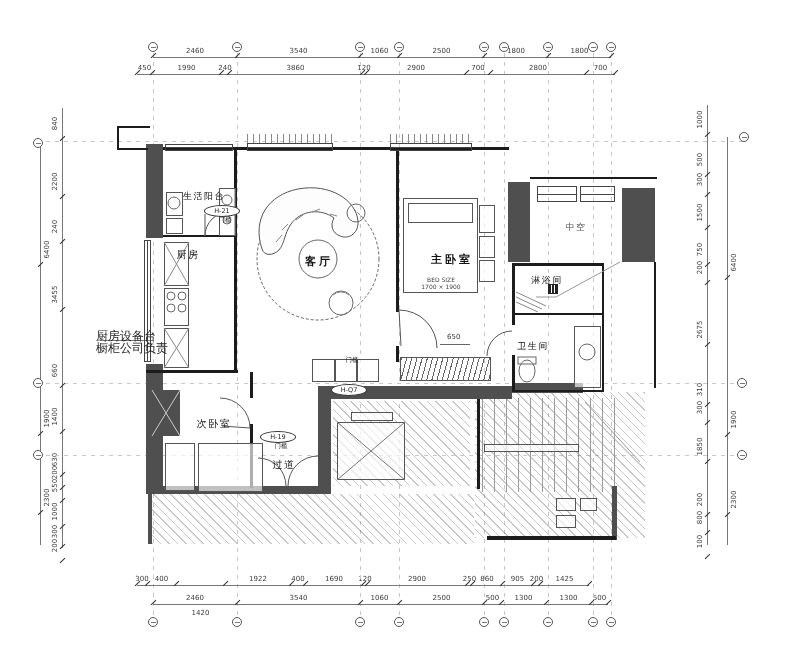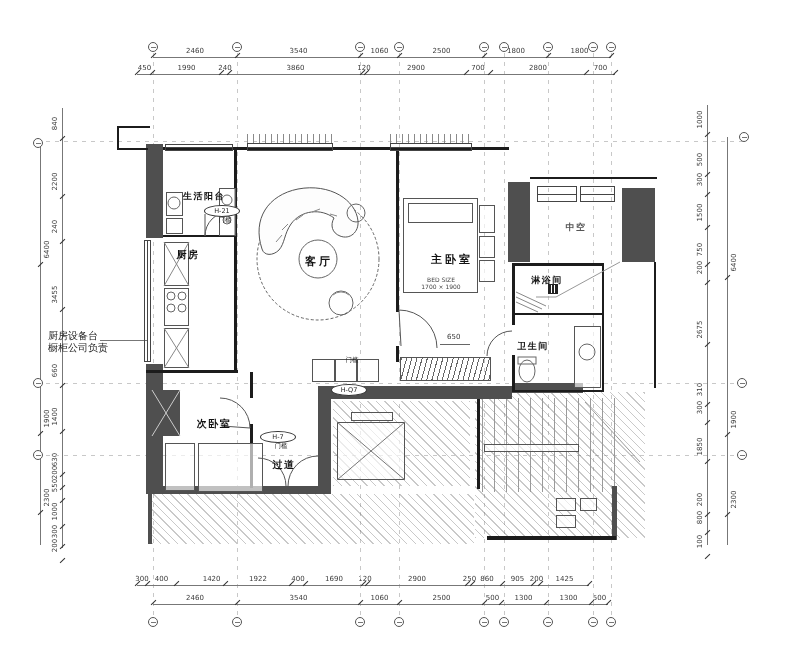--- a/index.html
+++ b/index.html
@@ -2,27 +2,27 @@
 <html><head>
 <meta charset="utf-8">
 <style>
   html,body{margin:0;padding:0;background:#fff;}
   #plan{position:relative;width:800px;height:659px;background:#fff;overflow:hidden;
         font-family:"DejaVu Sans",sans-serif;}
   #plan *{box-sizing:border-box;}
   .abs{position:absolute;}
   .dim{position:absolute;font-size:7px;color:#3a3a3a;line-height:9px;white-space:nowrap;}
   .room{position:absolute;font-size:10px;color:#111;letter-spacing:1.5px;white-space:nowrap;
-        transform:translate(-50%,-50%);z-index:30;font-weight:bold;}
+        transform:translate(-50%,-50%);z-index:30;}
   .room.big{font-size:11px;font-weight:bold;letter-spacing:3px;}
   .tag{position:absolute;width:36px;height:12px;border:1px solid #333;border-radius:50%;
        background:#fff;font-size:6.5px;line-height:11px;text-align:center;color:#222;
        transform:translate(-50%,-50%);z-index:30;}
   .tagsub{position:absolute;font-size:6.5px;color:#222;transform:translate(-50%,0);z-index:30;}
-  .note{position:absolute;font-size:10px;color:#222;line-height:10px;z-index:30;}
+  .note{position:absolute;font-size:12px;color:#222;line-height:10px;z-index:30;margin-left:48px;}
   .bednote{position:absolute;font-size:6px;color:#444;line-height:7px;white-space:pre-line;
            transform:translate(-50%,0);text-align:center;z-index:30;}
   .dwall{position:absolute;background:#4f4f4f;z-index:12;}
   .wall{position:absolute;background:#1c1c1c;z-index:13;}
   .tbox{position:absolute;border:1px solid #555;background:rgba(255,255,255,.65);z-index:14;}
   .win{position:absolute;border:1px solid #444;z-index:14;
        background:linear-gradient(#444,#444) center/100% 1px no-repeat;}
   .winv{position:absolute;border:1px solid #444;z-index:14;
        background:linear-gradient(#444,#444) center/1px 100% no-repeat;}
   .comb{position:absolute;z-index:11;
@@ -97,21 +97,21 @@
   <div class="room" style="left:284px;top:424px;margin-top:41px;">过道</div>
   <div class="room" style="left:576px;top:227px;font-size:9px;color:#555;">中空</div>
 
   <div class="bednote" style="left:441px;top:276px;">BED SIZE
 1700 × 1900</div>
 
   <div class="tag" style="left:222px;top:211px;">H-21</div>
   <div class="tagsub" style="left:225px;top:216px;">门槛</div>
   <div class="tag" style="left:349px;top:351px;margin-top:39px;">H-Q7</div>
   <div class="tagsub" style="left:352px;top:356px;">门槛</div>
-  <div class="tag" style="left:278px;top:437px;">H-7</div>
+  <div class="tag" style="left:278px;top:437px;">H-19</div>
   <div class="tagsub" style="left:281px;top:442px;">门槛</div>
 
   <div class="note" style="left:48px;top:331px;">厨房设备台</div>
   <div class="note" style="left:48px;top:343px;">橱柜公司负责</div>
   <div class="abs" style="left:100px;top:340px;width:48px;height:1px;background:#777;z-index:2;"></div>
 
   <div class="dim" style="left:447px;top:333px;">650</div>
   <div class="abs" style="left:440px;top:344px;width:30px;height:1px;background:#666;z-index:2;"></div>
 <div class="gline-v" style="left: 153px; top: 53px; height: 563px;"></div>
     <div class="gline-v" style="left: 237px; top: 53px; height: 563px;"></div>
@@ -262,21 +262,21 @@
     <div class="tick" style="left: 360px; top: 583px;"></div>
     <div class="tick" style="left: 364px; top: 583px;"></div>
     <div class="tick" style="left: 464px; top: 583px;"></div>
     <div class="tick" style="left: 469px; top: 583px;"></div>
     <div class="tick" style="left: 499px; top: 583px;"></div>
     <div class="tick" style="left: 530px; top: 583px;"></div>
     <div class="tick" style="left: 537px; top: 583px;"></div>
     <div class="tick" style="left: 586px; top: 583px;"></div>
     <div class="dim" style="left: 122px; top: 575px; width: 40px; text-align: center;">300</div>
     <div class="dim" style="left: 141.5px; top: 575px; width: 40px; text-align: center;">400</div>
-    <div class="dim" style="left: 180.5px; top: 575px; width: 40px; text-align: right;">1420</div>
+    <div class="dim" style="left: 180.5px; top: 609px; width: 40px; text-align: center;">1420</div>
     <div class="dim" style="left: 238px; top: 575px; width: 40px; text-align: center;">1922</div>
     <div class="dim" style="left: 278px; top: 575px; width: 40px; text-align: center;">400</div>
     <div class="dim" style="left: 314px; top: 575px; width: 40px; text-align: center;">1690</div>
     <div class="dim" style="left: 345px; top: 575px; width: 40px; text-align: center;">120</div>
     <div class="dim" style="left: 397px; top: 575px; width: 40px; text-align: center;">2900</div>
     <div class="dim" style="left: 449.5px; top: 575px; width: 40px; text-align: center;">250</div>
     <div class="dim" style="left: 467px; top: 575px; width: 40px; text-align: center;">860</div>
     <div class="dim" style="left: 497.5px; top: 575px; width: 40px; text-align: center;">905</div>
     <div class="dim" style="left: 516.5px; top: 575px; width: 40px; text-align: center;">200</div>
     <div class="dim" style="left: 544.5px; top: 575px; width: 40px; text-align: center;">1425</div>

